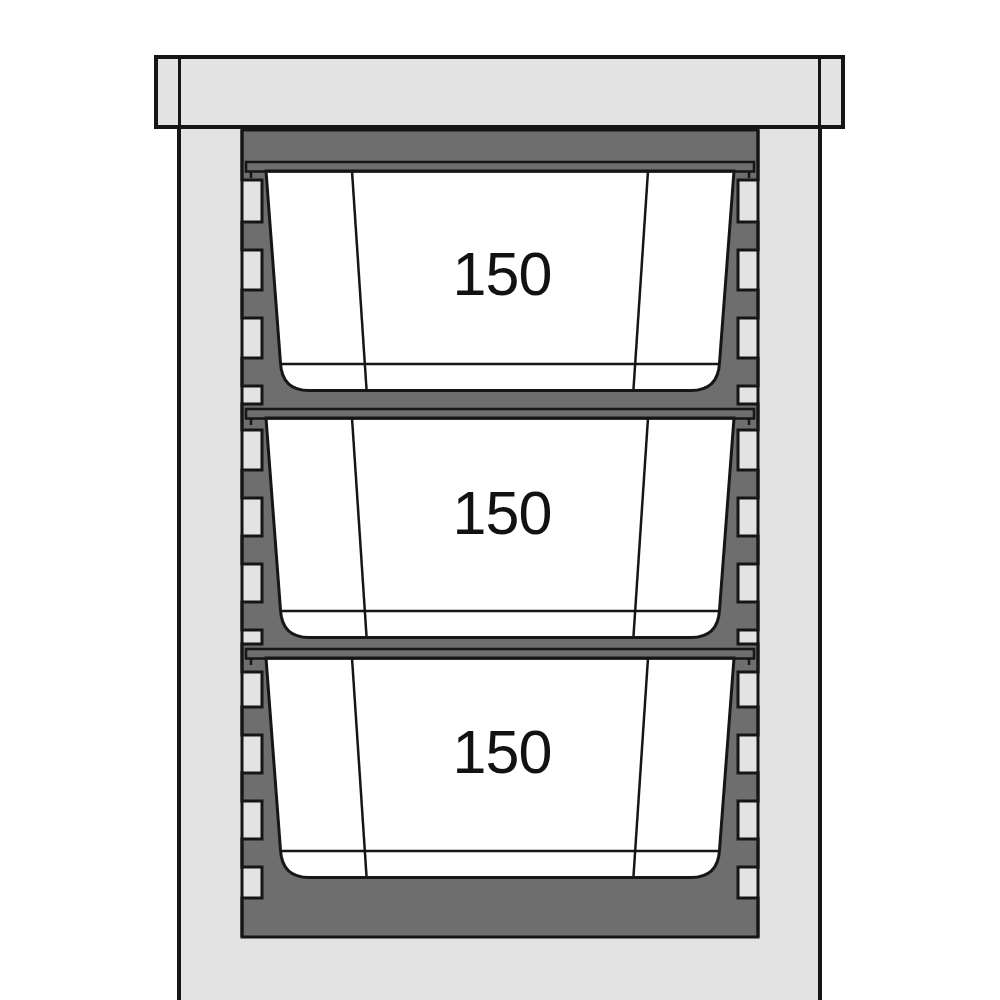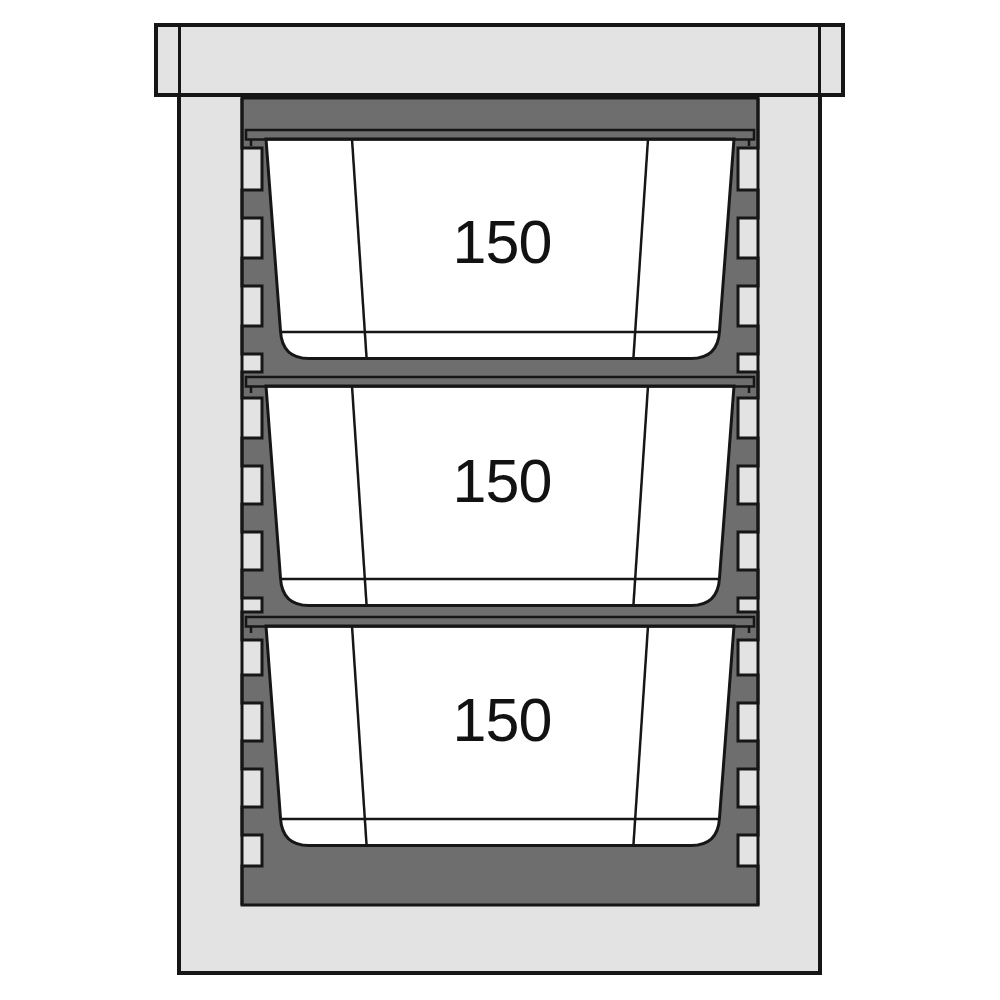--- a/index.html
+++ b/index.html
@@ -8,20 +8,21 @@
     background: #ffffff;
     width: 1000px;
     height: 1000px;
     font-family: "Liberation Sans", sans-serif;
   }
   .stage {
     position: relative;
     width: 1000px;
     height: 824px;
     background: #ffffff;
+    margin-top: 32px;
   }
   svg { display: block; }
   .outline-heavy { stroke: #161616; stroke-width: 4; }
   .outline-med   { stroke: #161616; stroke-width: 3; }
   .outline-thin  { stroke: #161616; stroke-width: 2.5; fill: none; }
   .depth-label {
     font-family: "Liberation Sans", sans-serif;
     font-size: 61px;
     fill: #121212;
     text-anchor: middle;

